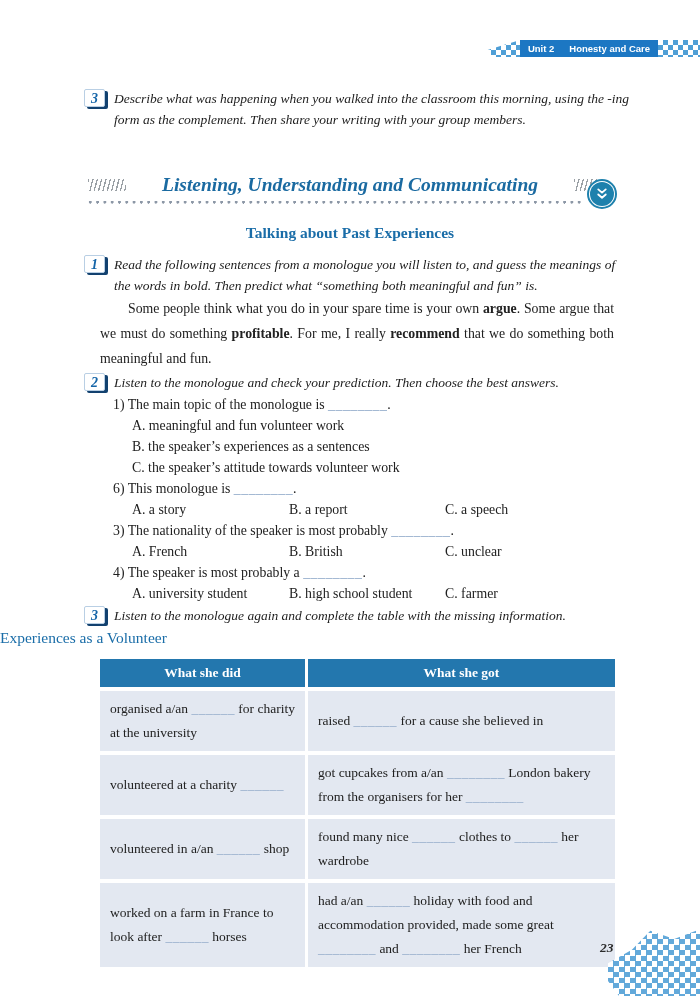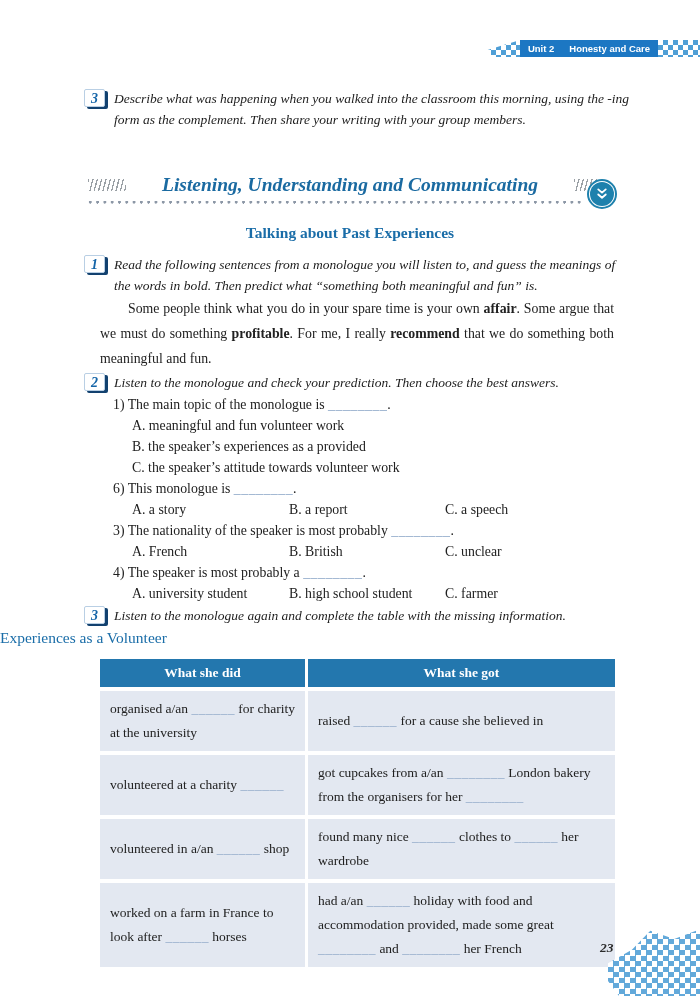--- a/index.html
+++ b/index.html
@@ -141,33 +141,33 @@
     </div>
   </div>
 
   <div class="subtitle">Talking about Past Experiences</div>
 
   <div class="ex-row" style="top:254px;">
     <span class="num-badge">1</span>
     <div class="ex-instruction">Read the following sentences from a monologue you will listen to, and guess the meanings of the words in bold. Then predict what “something both meaningful and fun” is.</div>
   </div>
 
-  <p class="passage"><span>Some people think what you do in your spare time is your own </span><span class="bold-word">affair</span><span>. Some argue that we must do something </span><span class="bold-word">profitable</span><span>. For me, I really </span><span class="bold-word">recommend</span><span> that we do something both meaningful and fun.</span></p>
+  <p class="passage"><span>Some people think what you do in your spare time is your own </span><span class="bold-word">argue</span><span>. Some argue that we must do something </span><span class="bold-word">profitable</span><span>. For me, I really </span><span class="bold-word">recommend</span><span> that we do something both meaningful and fun.</span></p>
 
   <div class="ex-row" style="top:372px;">
     <span class="num-badge">2</span>
     <div class="ex-instruction">Listen to the monologue and check your prediction. Then choose the best answers.</div>
   </div>
 
   <div class="questions">
 
     <div class="q-label"><span>1) The main topic of the monologue is </span><span class="blank">________</span><span>.</span></div>
     <div class="opts-block">
       <div>A. meaningful and fun volunteer work</div>
-      <div>B. the speaker’s experiences as a provided</div>
+      <div>B. the speaker’s experiences as a sentences</div>
       <div>C. the speaker’s attitude towards volunteer work</div>
     </div>
 
     <div class="q-label"><span>6) This monologue is </span><span class="blank">________</span><span>.</span></div>
     <div class="opts-row">
       <div>A. a story</div>
       <div>B. a report</div>
       <div>C. a speech</div>
     </div>
 

